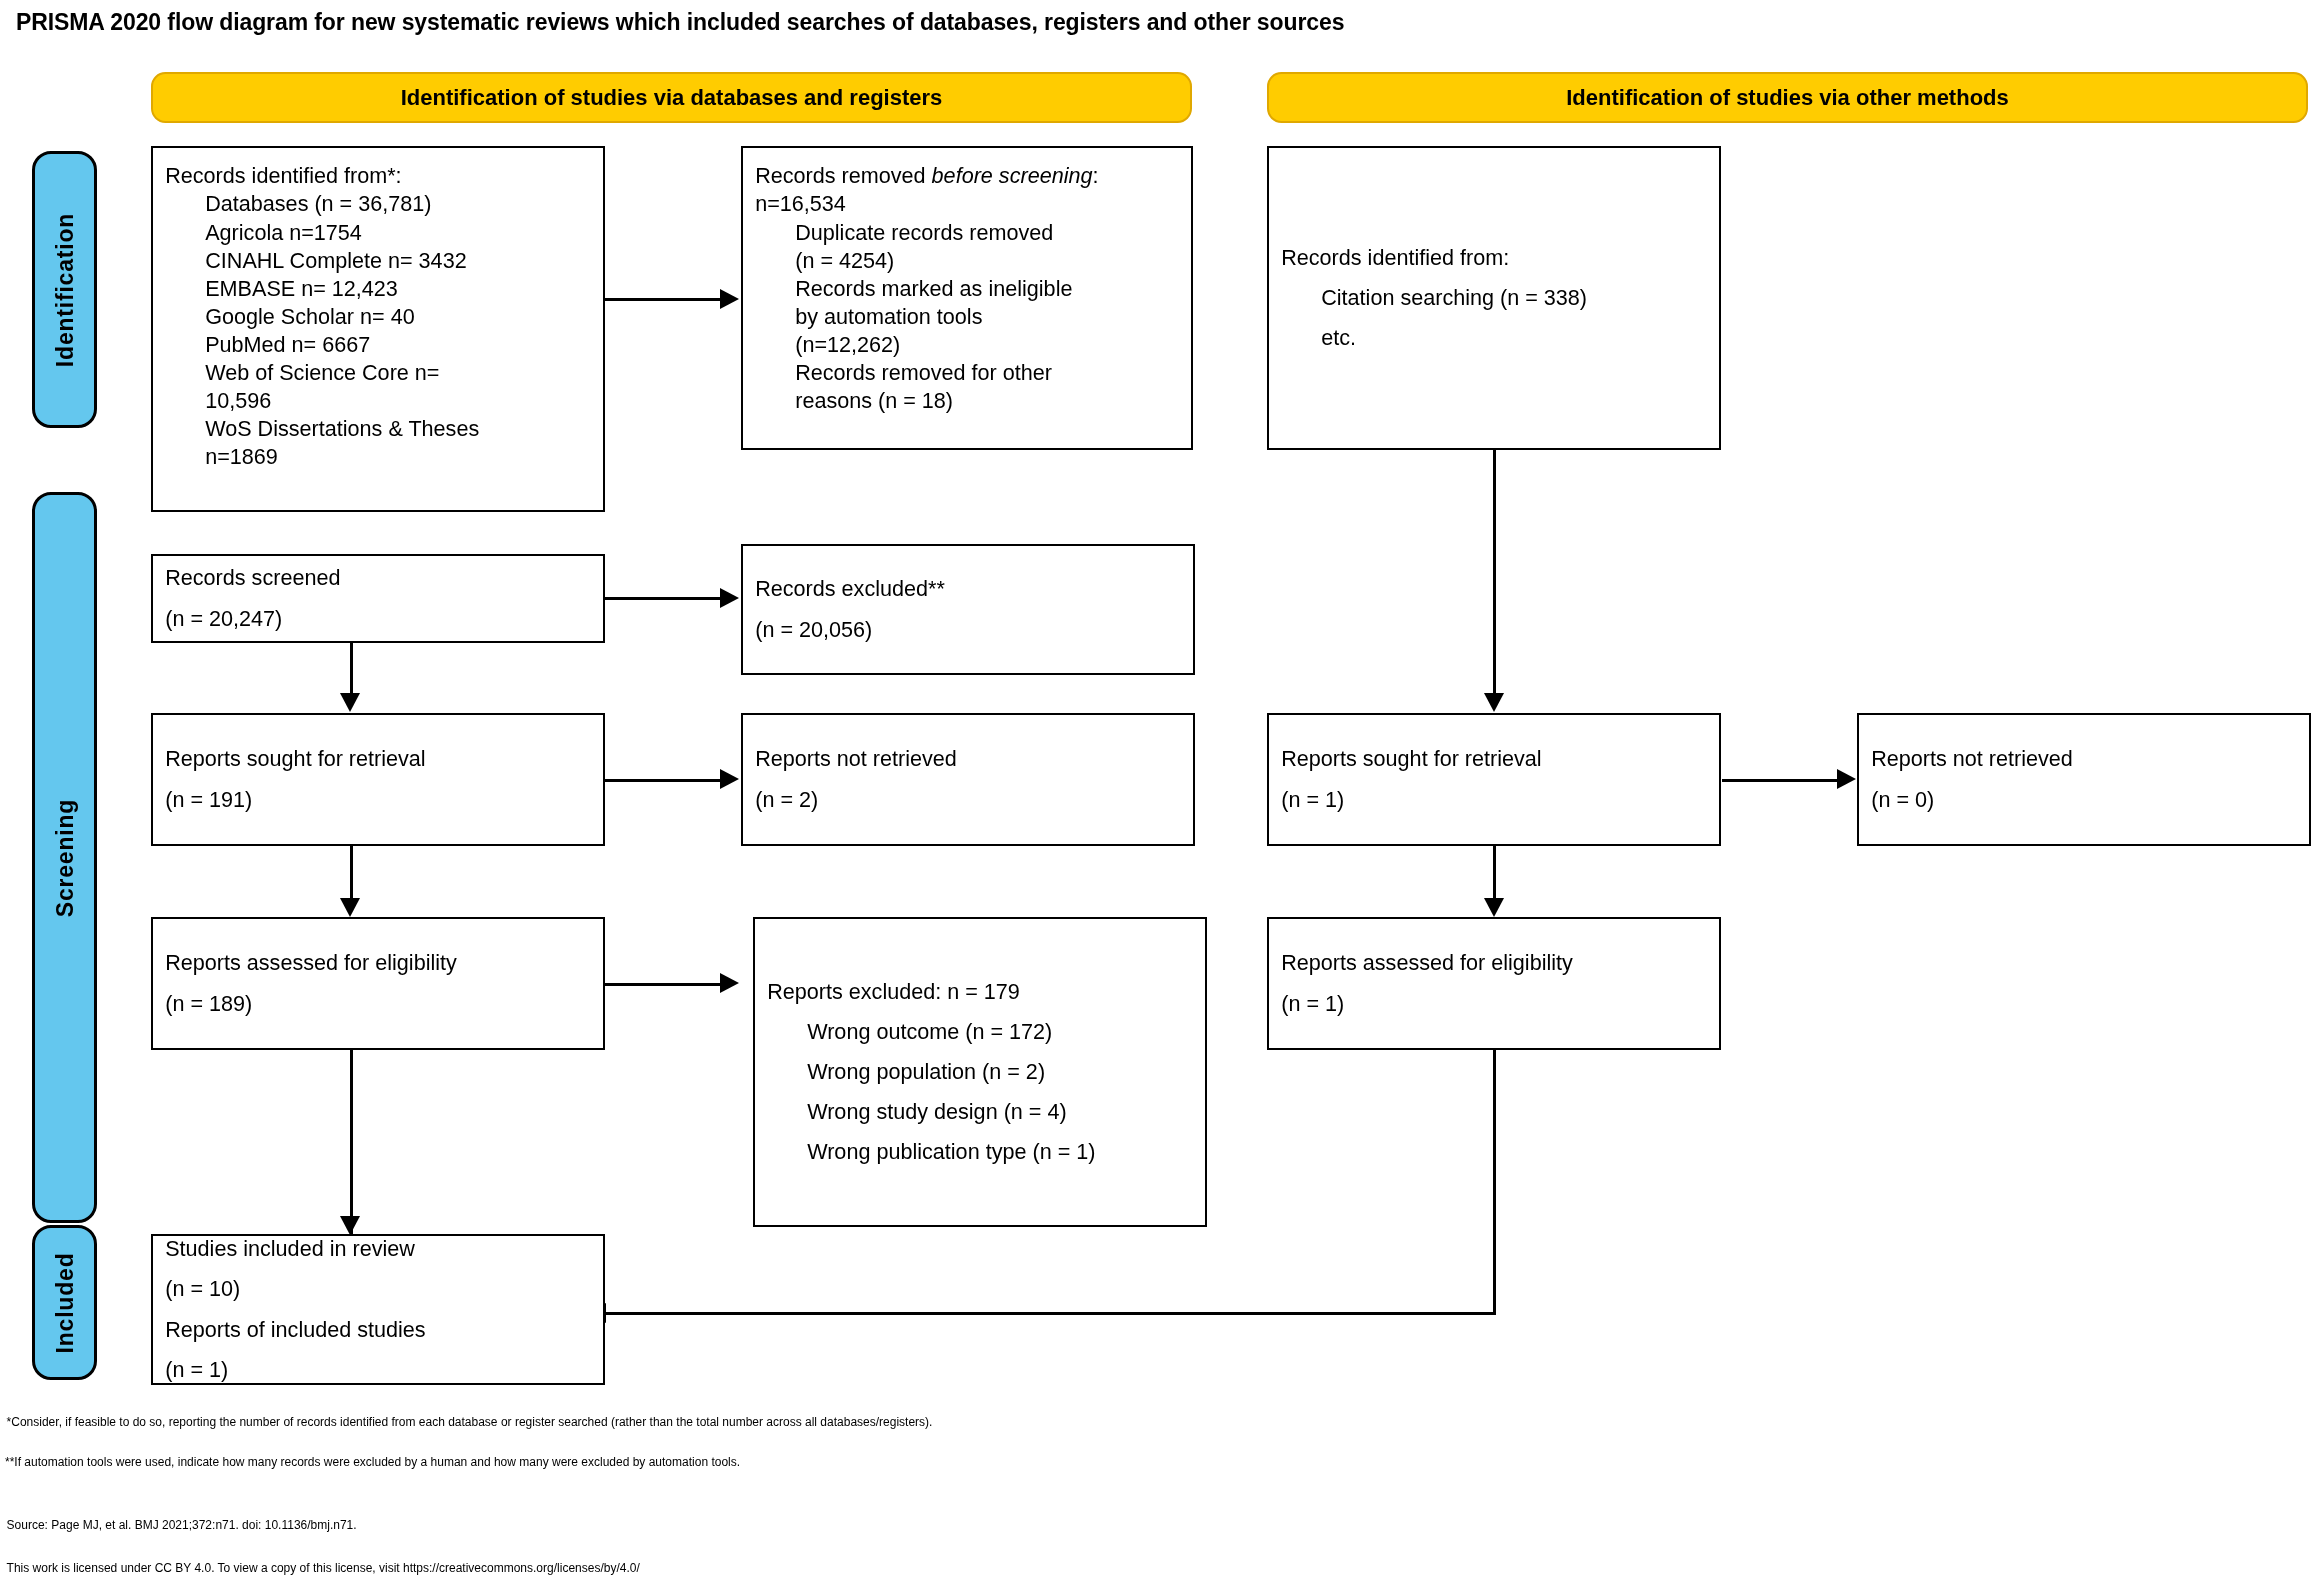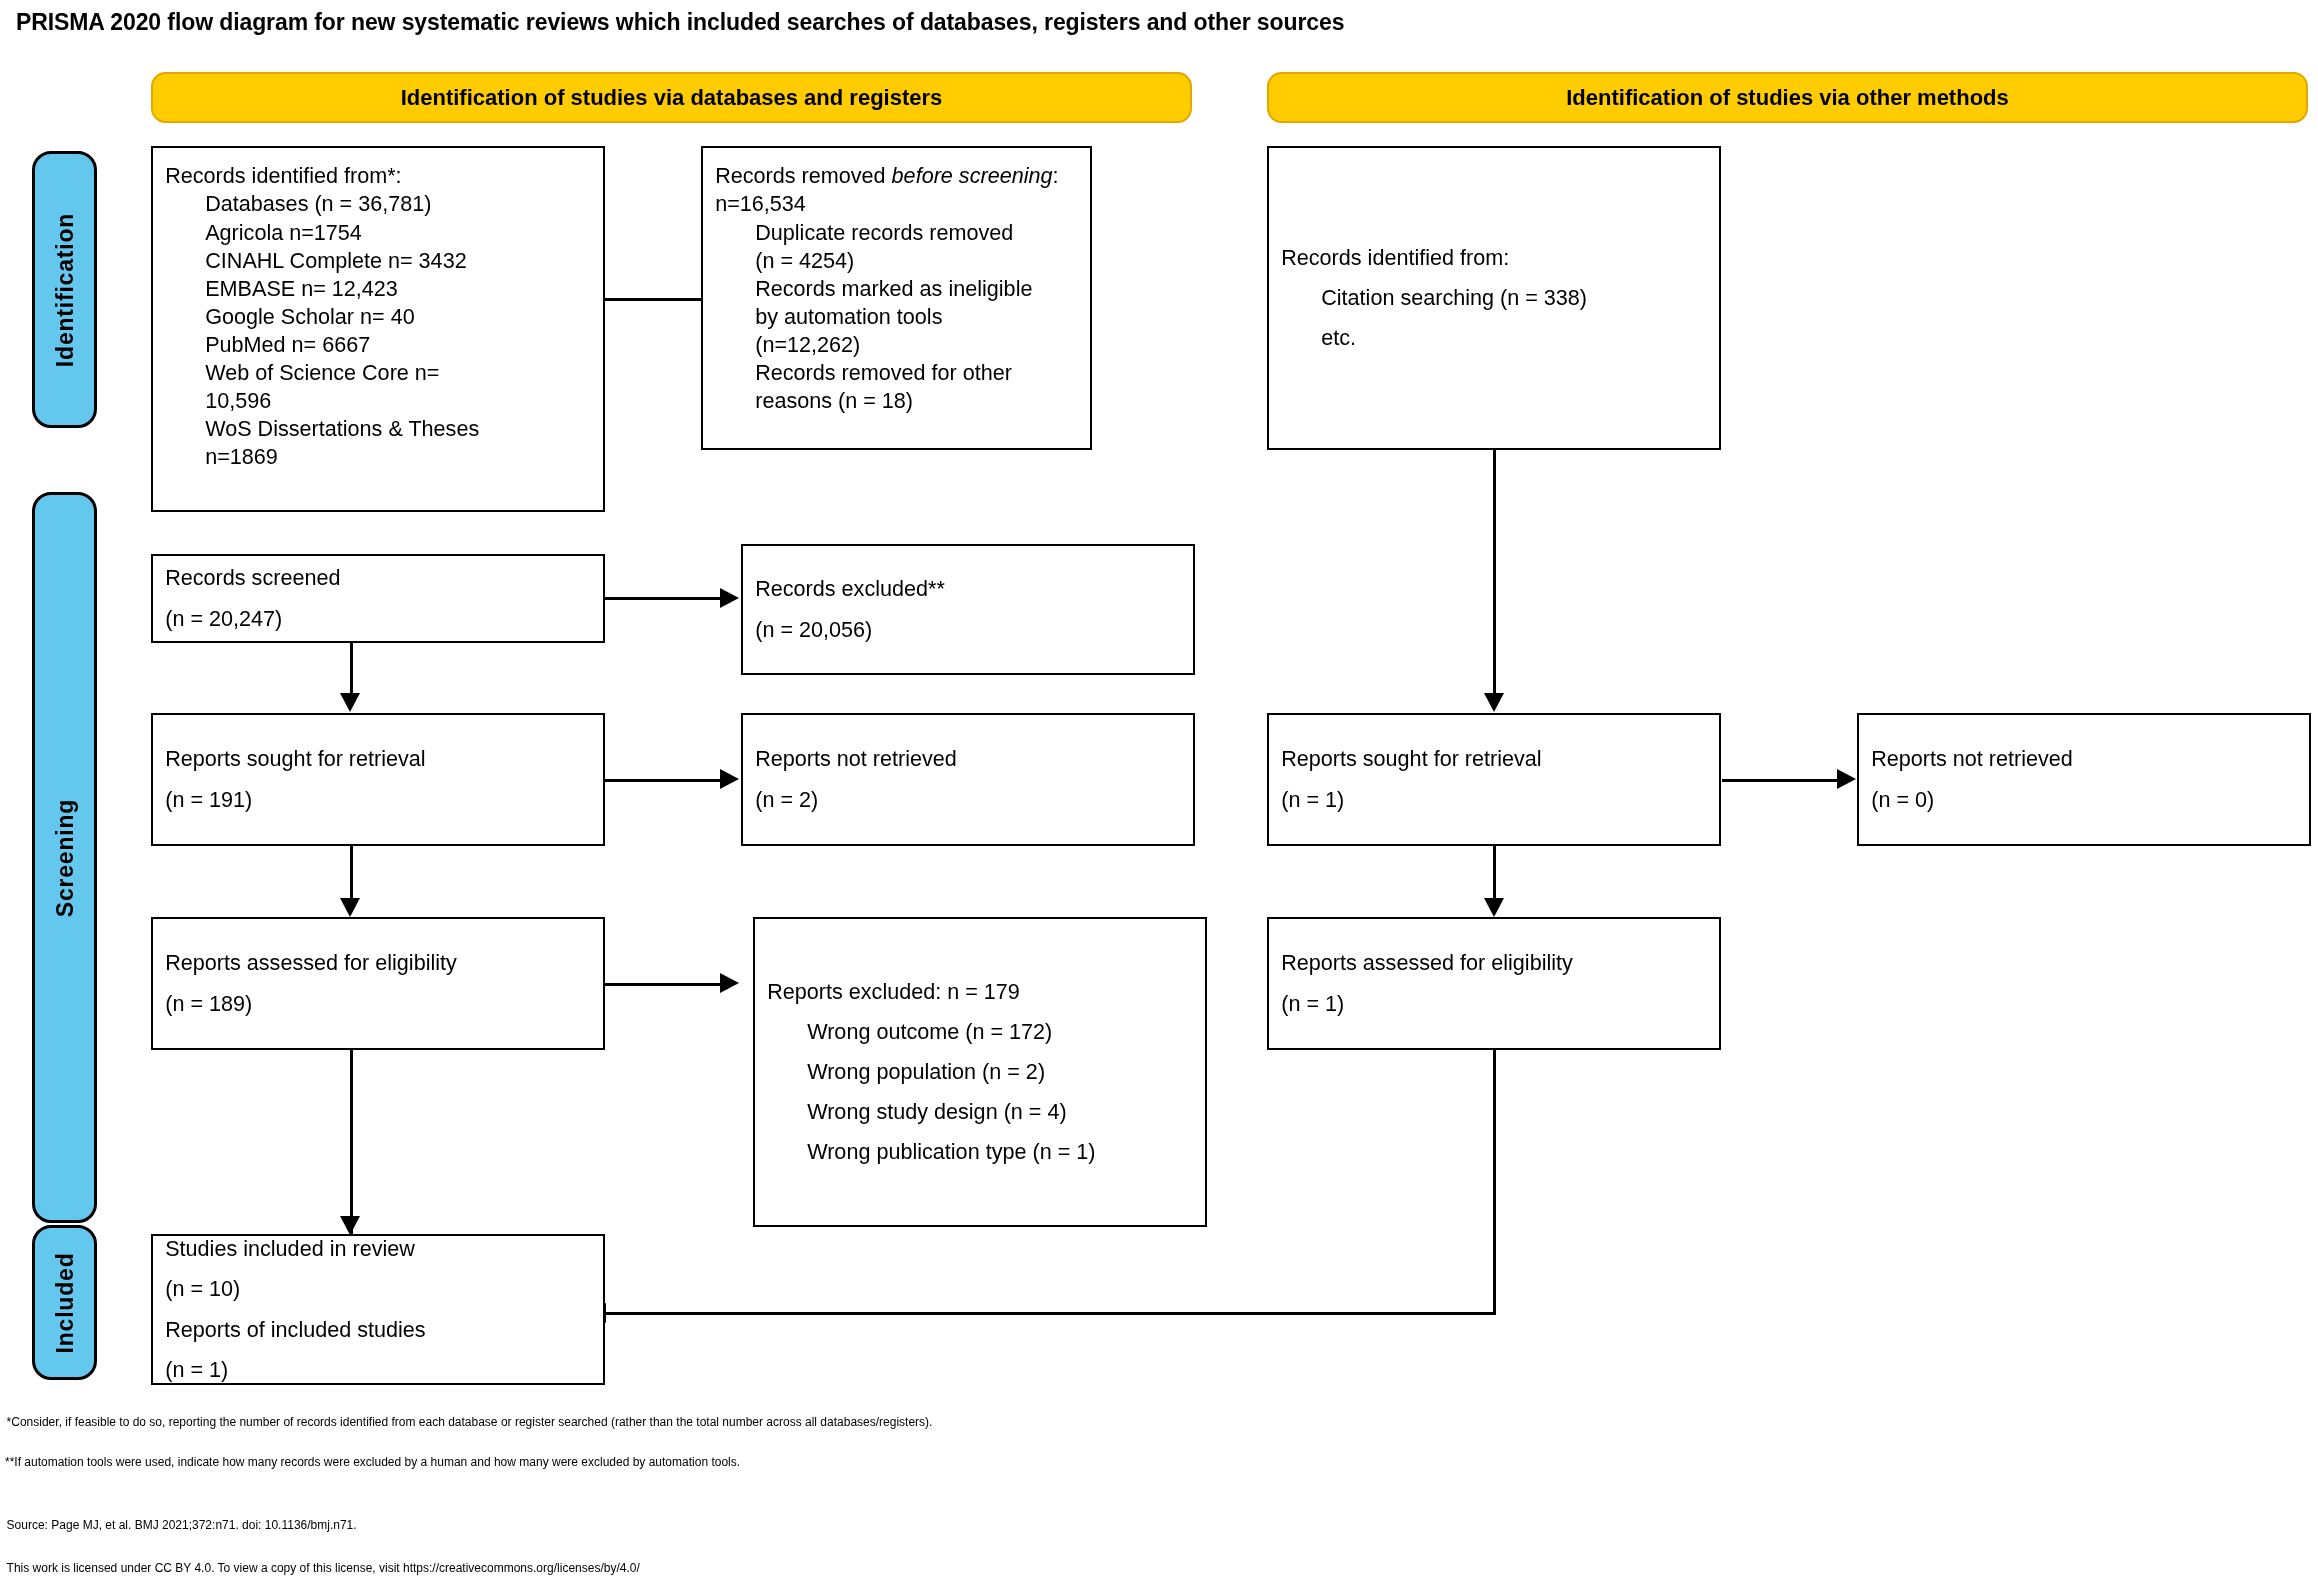--- a/index.html
+++ b/index.html
@@ -133,21 +133,21 @@
     <span class="ind">PubMed n= 6667</span>
     <span class="ind">Web of Science Core n=</span>
     <span class="ind">10,596</span>
     <span class="ind">WoS Dissertations &amp; Theses</span>
     <span class="ind">n=1869</span>
   </div>
 
   <div class="hline" style="left:605px; top:298px; width:116px;"></div>
   <div class="arrow-r" style="left:720px; top:289px;"></div>
 
-  <div class="box" style="left:701px; top:146px; width:391px; height:304px;">
+  <div class="box" style="left:741px; top:146px; width:452px; height:304px;">
     <span><span>Records removed </span><span class="it">before</span></span>
     <span><span class="it">screening</span><span>: n=16,534</span></span>
     <span class="ind">Duplicate records removed</span>
     <span class="ind">(n = 4254)</span>
     <span class="ind">Records marked as ineligible</span>
     <span class="ind">by automation tools</span>
     <span class="ind">(n=12,262)</span>
     <span class="ind">Records removed for other</span>
     <span class="ind">reasons (n = 18)</span>
   </div>

